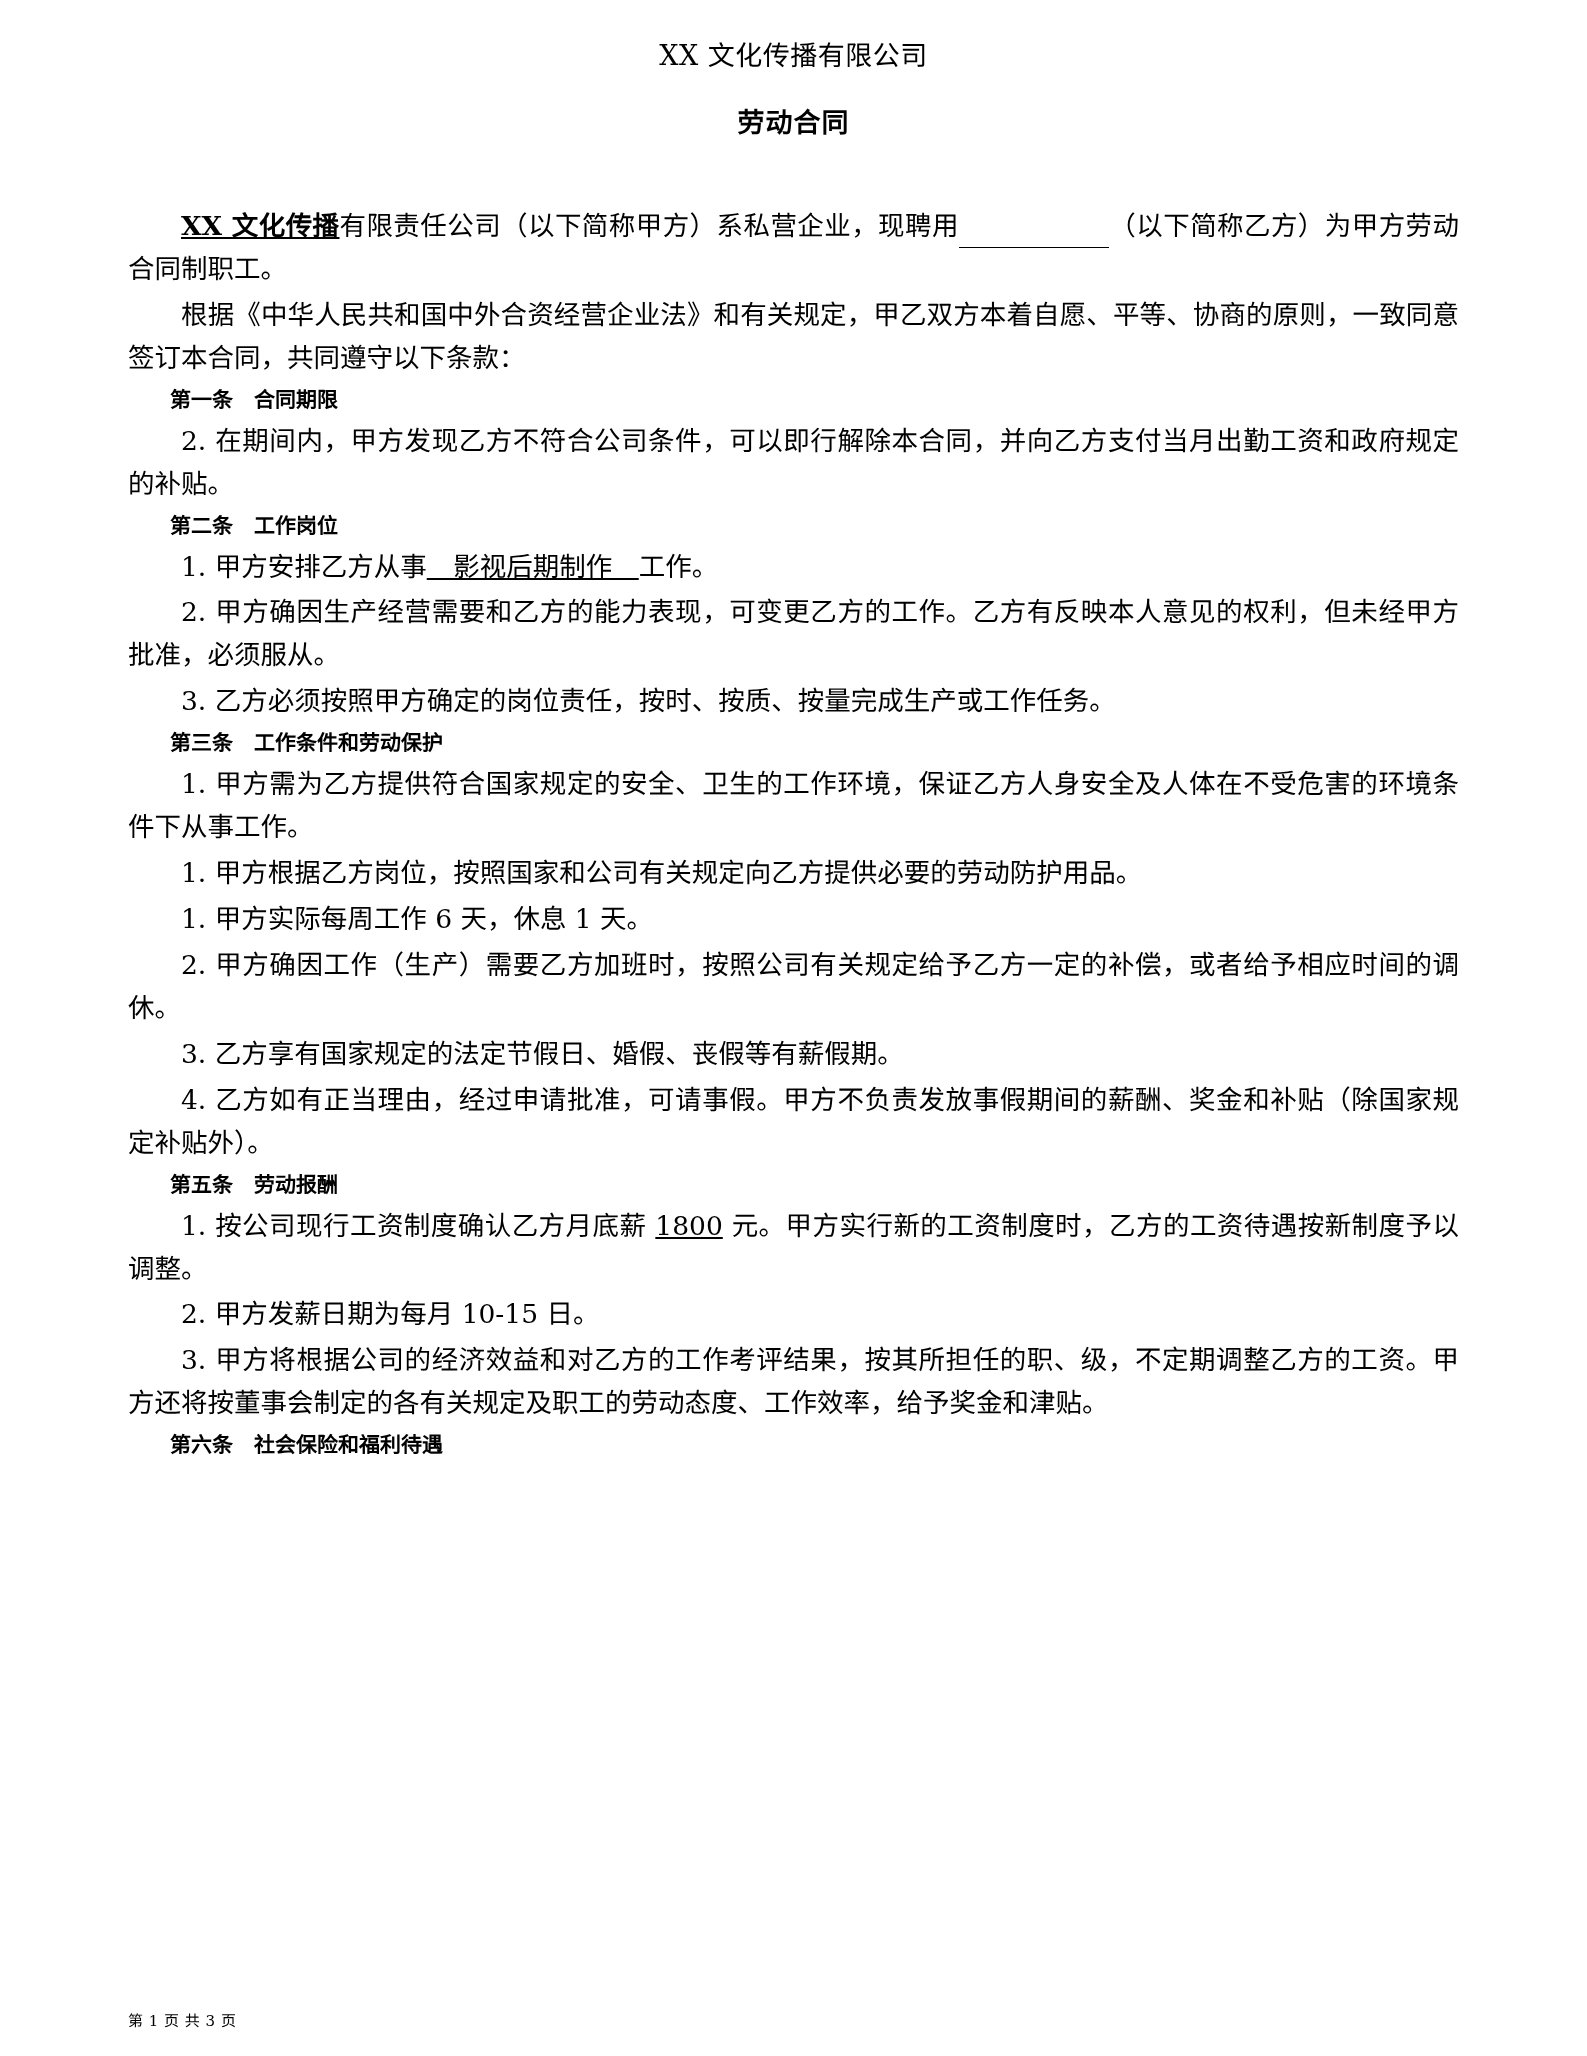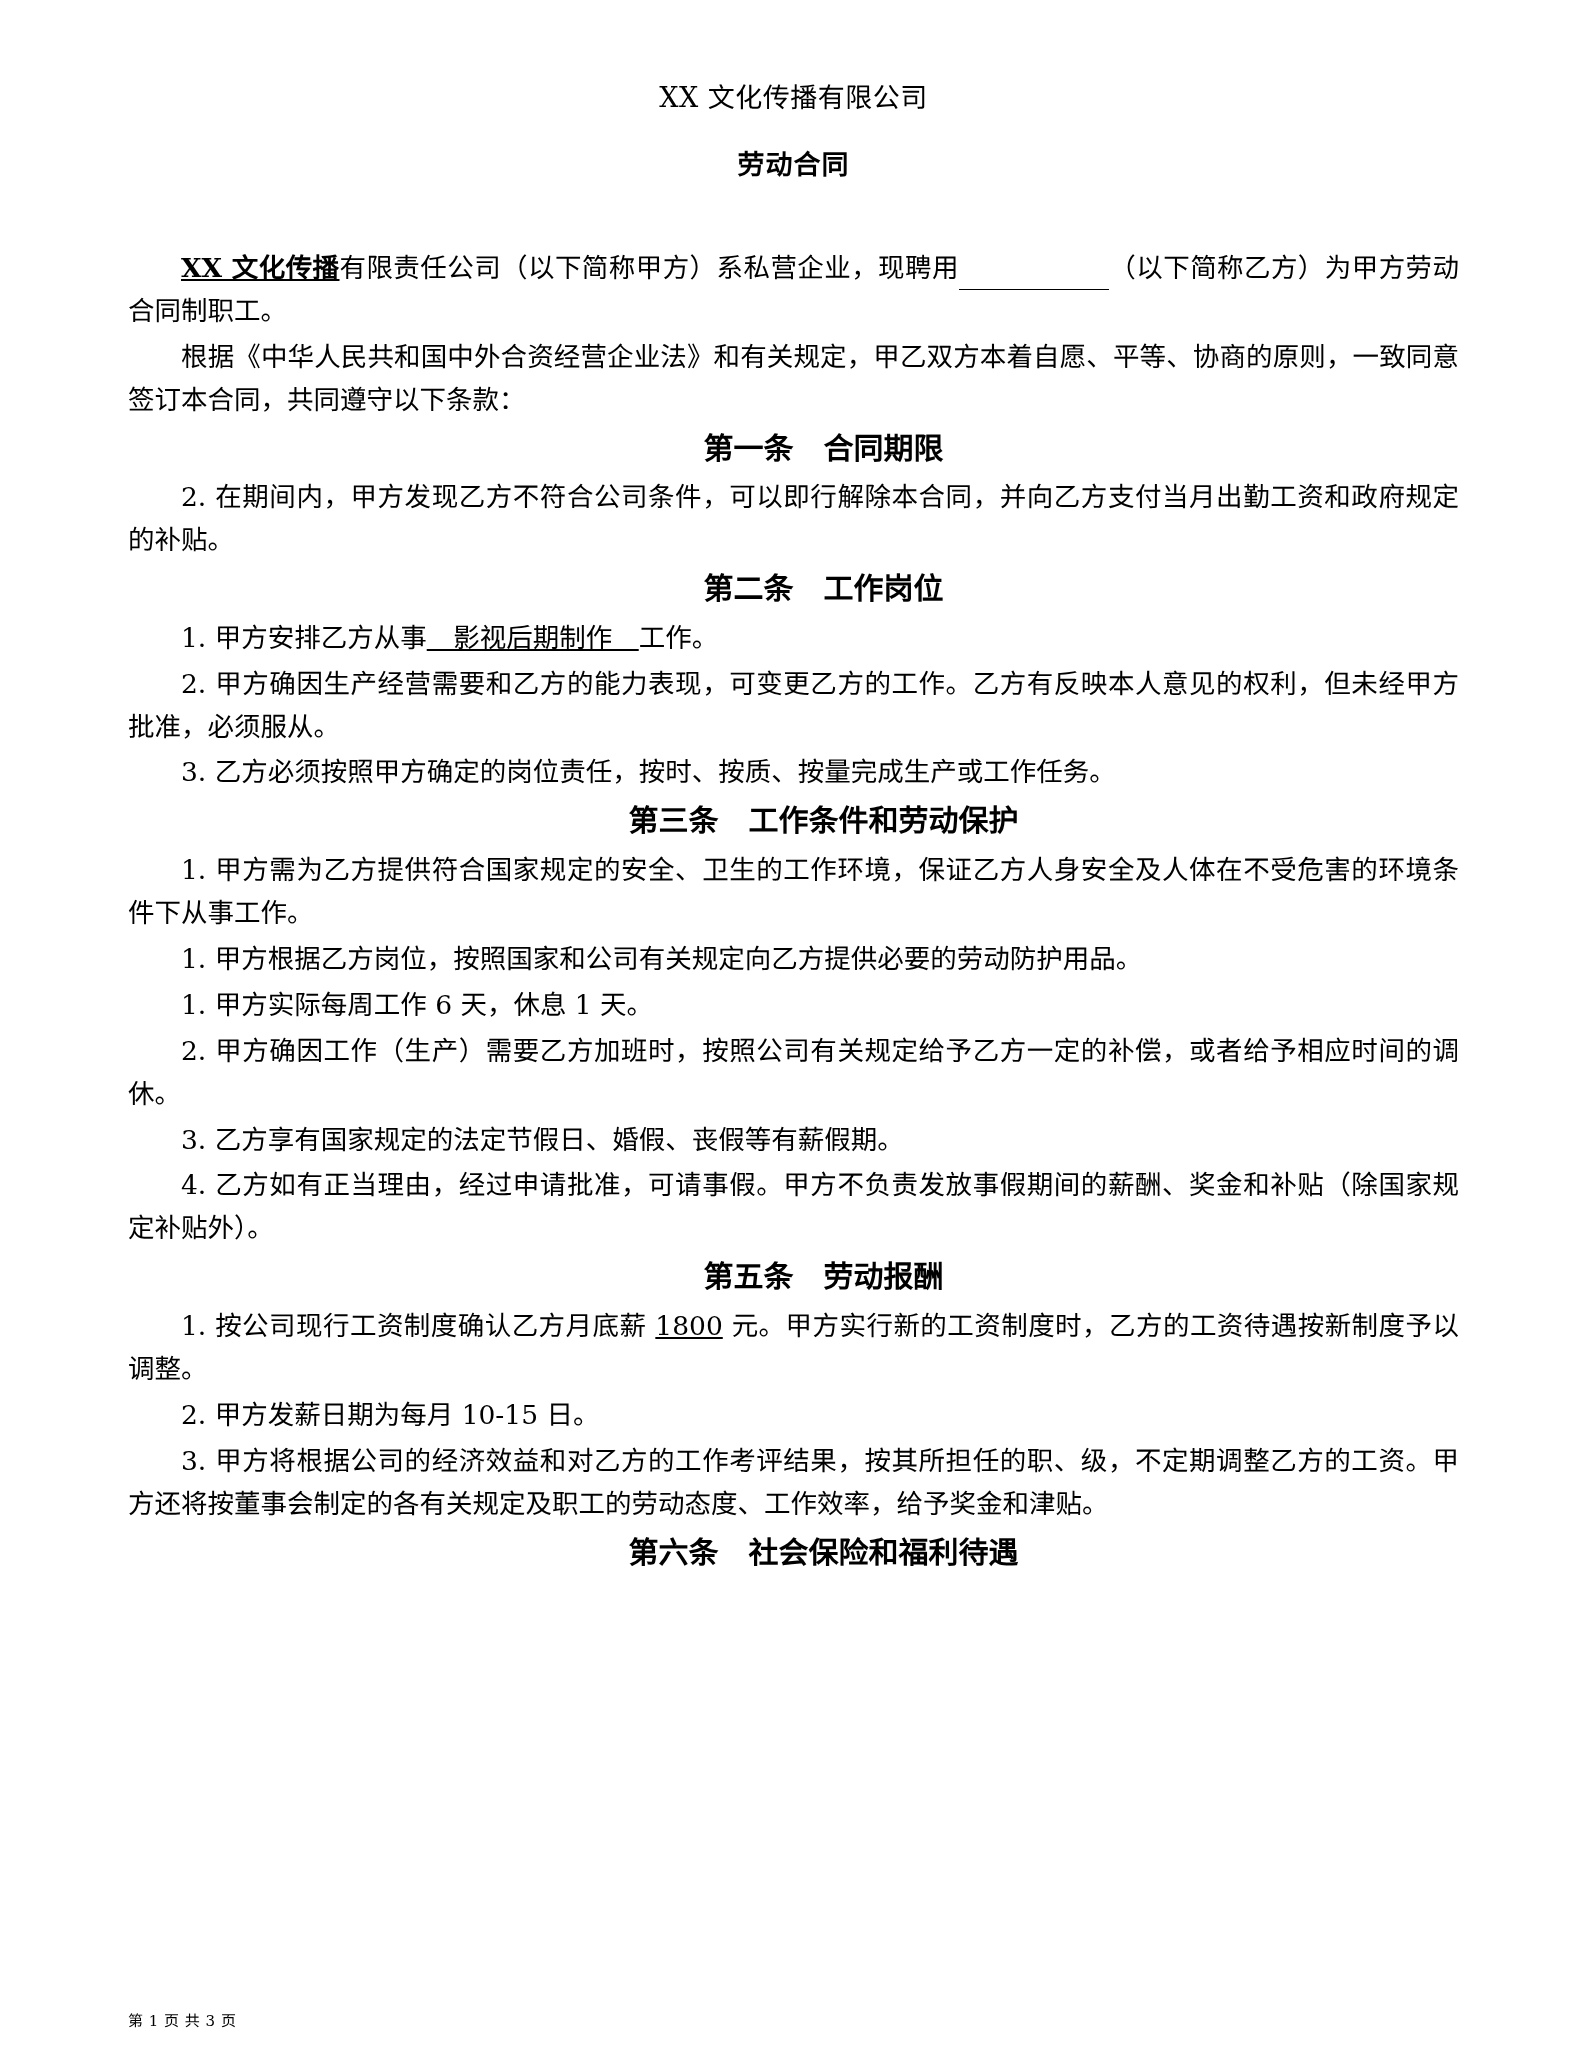--- a/index.html
+++ b/index.html
@@ -11,21 +11,21 @@
     width: 1587px;
     min-height: 2056px;
     font-family: "DejaVu Serif", "Liberation Serif", serif;
     color: #000000;
   }
   .page {
     position: relative;
     width: 1587px;
     min-height: 2056px;
     box-sizing: border-box;
-    padding: 78px 128px 0 128px;
+    padding: 36px 128px 0 128px;
   }
   .doc-title {
     text-align: center;
     font-size: 27px;
     line-height: 1.5;
     letter-spacing: 0.5px;
     margin: 0 0 26px 0;
     font-weight: 400;
   }
   .doc-subtitle {
@@ -39,25 +39,24 @@
   p.para {
     margin: 0 0 3px 0;
     font-size: 26.5px;
     line-height: 1.62;
     text-align: justify;
     text-justify: inter-ideograph;
     text-indent: 2em;
   }
   p.clause {
     margin: 0 0 3px 0;
-    font-size: 30px;
+    font-size: 21px;
     line-height: 1.62;
     text-indent: 2em;
     font-weight: 700;
-    text-align: center;
   }
   .u {
     text-decoration: underline;
   }
   .b {
     font-weight: 700;
   }
   .bu {
     font-weight: 700;
     text-decoration: underline;

